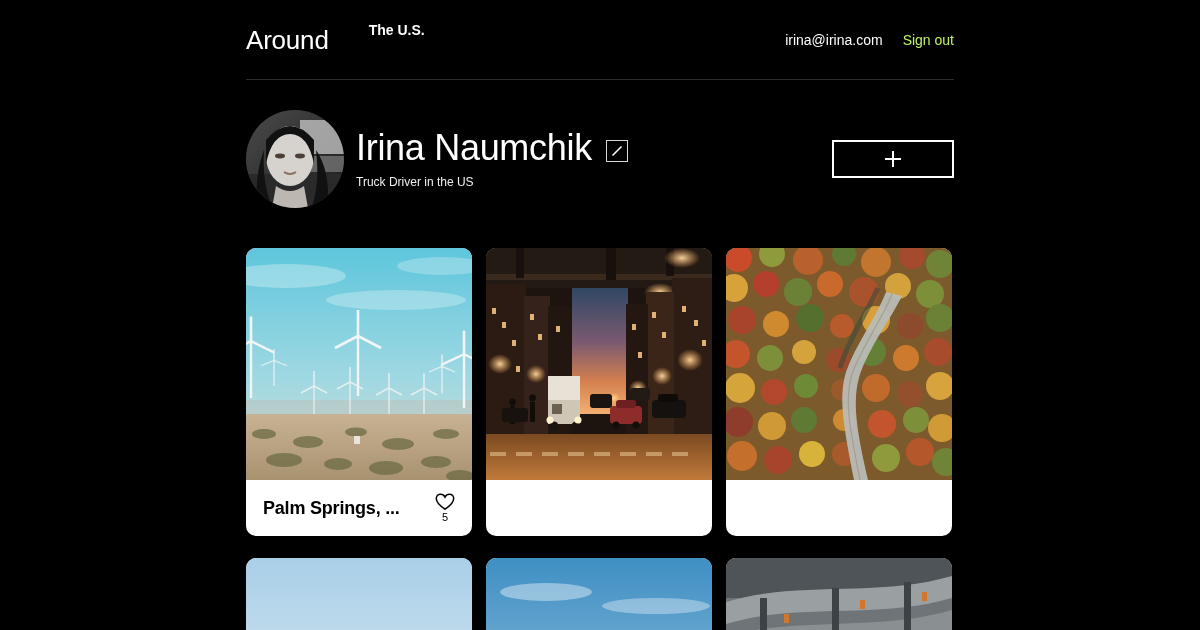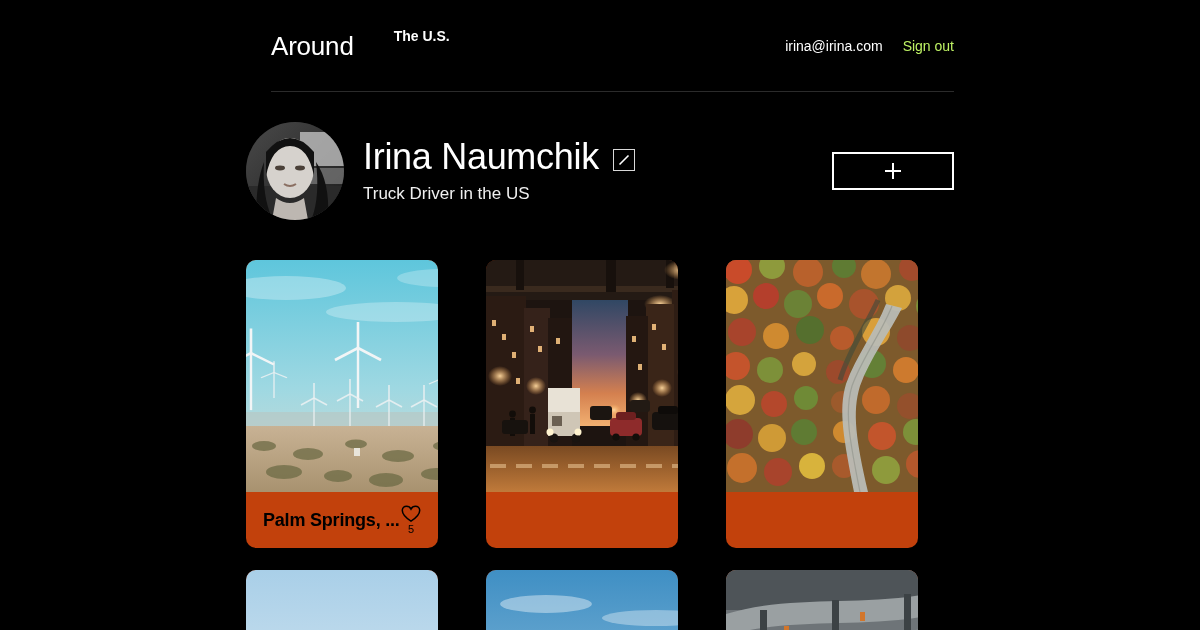--- a/index.html
+++ b/index.html
@@ -7,26 +7,25 @@
     width: 1200px; height: 630px;
     background: #000000;
     font-family: "Liberation Sans", sans-serif;
     overflow: hidden;
   }
   .page { width: 1200px; height: 630px; position: relative; background:#000; }
   .container { width: 708px; margin: 0 auto; position: relative; }
 
   
   .header {
-    height: 92px;
+    height: 80px;
     display: flex;
     align-items: center;
     justify-content: space-between;
     border-bottom: 1px solid #2b2b2b;
-    margin-left: 25px;
   }
   .logo {
     color: #fff;
     font-size: 26px;
     font-weight: 400;
     letter-spacing: -0.2px;
     position: relative;
     display: inline-block;
     line-height: 1;
     padding-right: 40px;
@@ -54,55 +53,55 @@
     align-items: center;
     height: 96px;
   }
   .avatar {
     width: 98px; height: 98px; border-radius: 50%;
     overflow: hidden; flex: 0 0 98px;
     background: #1a1a1a;
     position: relative;
   }
   .avatar svg { display:block; width:100%; height:100%; }
-  .profile-text { margin-left: 19px; flex: 1 1 auto; }
+  .profile-text { margin-left: 12px; flex: 1 1 auto; }
   .name-row { display: flex; align-items: center; gap: 14px; }
   .pname {
     color: #fff; font-size: 36px; font-weight: 400;
     letter-spacing: -0.3px; line-height: 1.05; white-space: nowrap;
   }
   .edit-btn {
     width: 22px; height: 22px;
     border: 1px solid #d8d8d8;
     background: transparent;
     position: relative; cursor: pointer;
     flex: 0 0 22px; margin-top: 6px;
   }
   .edit-btn svg { position:absolute; top:50%; left:50%; transform: translate(-50%,-50%); }
-  .about { color: #f0f0f0; font-size: 17px; margin-top: 8px; }
+  .about { color: #f0f0f0; font-size: 12px; margin-top: 8px; }
   .add-btn {
     width: 122px; height: 38px;
     background: transparent;
     border: 2px solid #ffffff;
     color: #ffffff; cursor: pointer;
     display: flex; align-items: center; justify-content: center;
     flex: 0 0 122px;
   }
   .add-btn svg { display:block; }
 
   
   .cards {
     margin-top: 41px;
     display: grid;
     grid-template-columns: repeat(3, 226px);
     gap: 22px 14px;
   }
   .card {
-    width: 192px;
-    background: #c2410c;
+    width: 226px;
+    background: #ffffff;
     border-radius: 10px;
     overflow: hidden;
     position: relative;
   }
   .card-photo { width: 226px; height: 232px; display:block; position:relative; }
   .card-photo svg { display:block; width:100%; height:100%; }
   .card-body {
     height: 56px;
     padding: 0 17px;
     display: flex;

